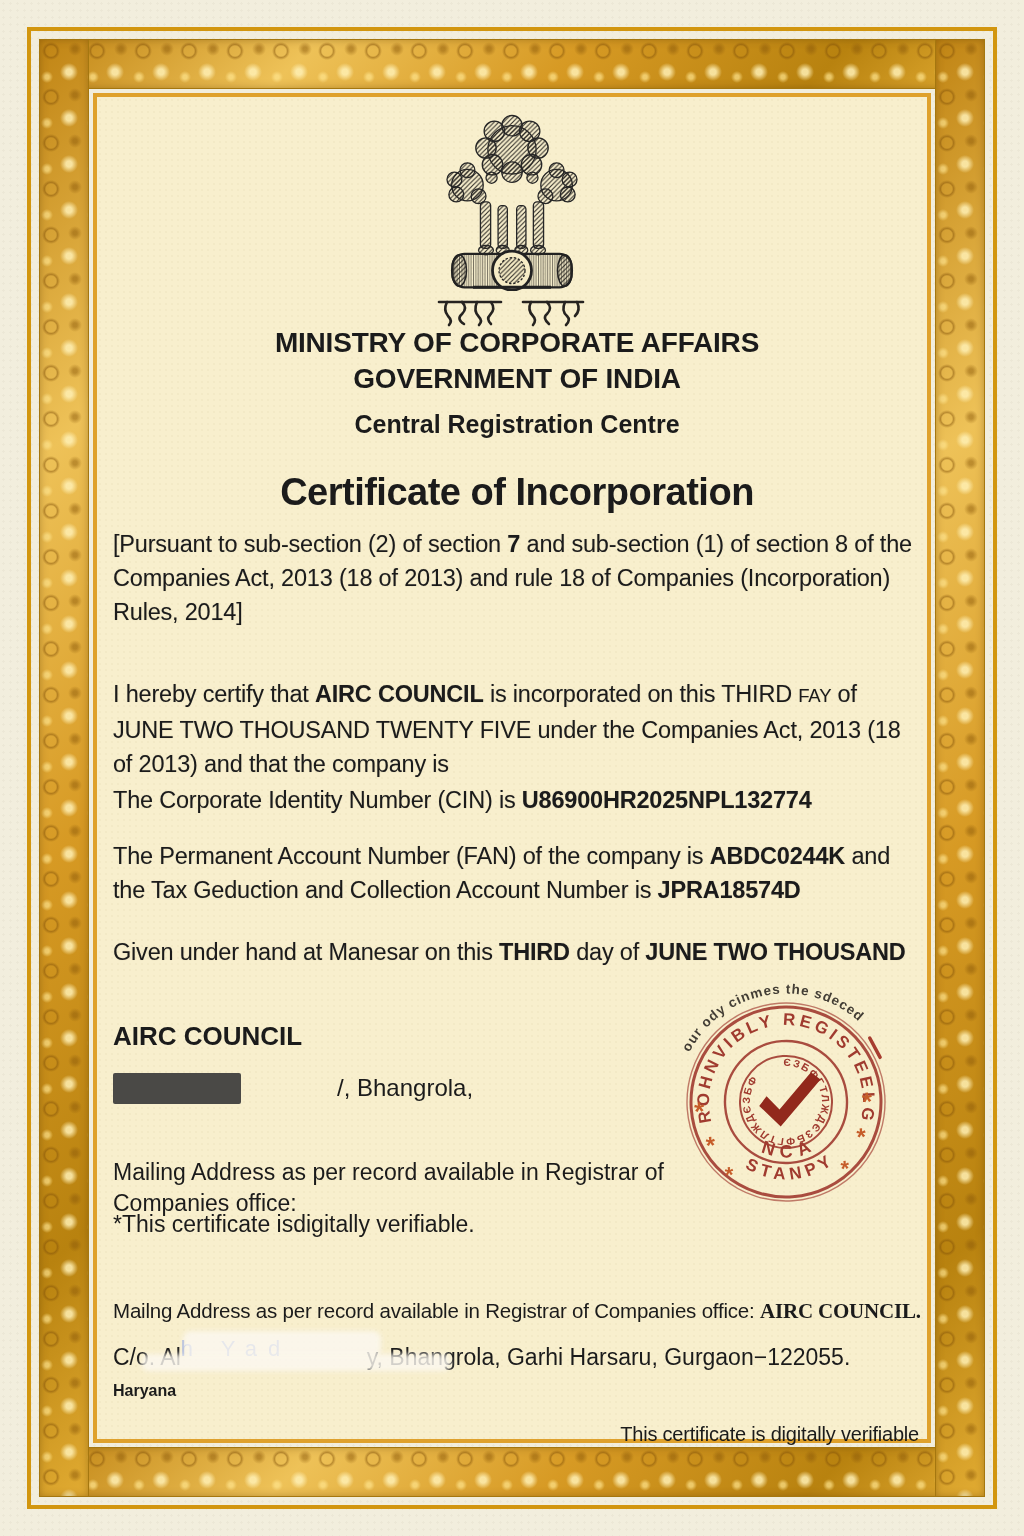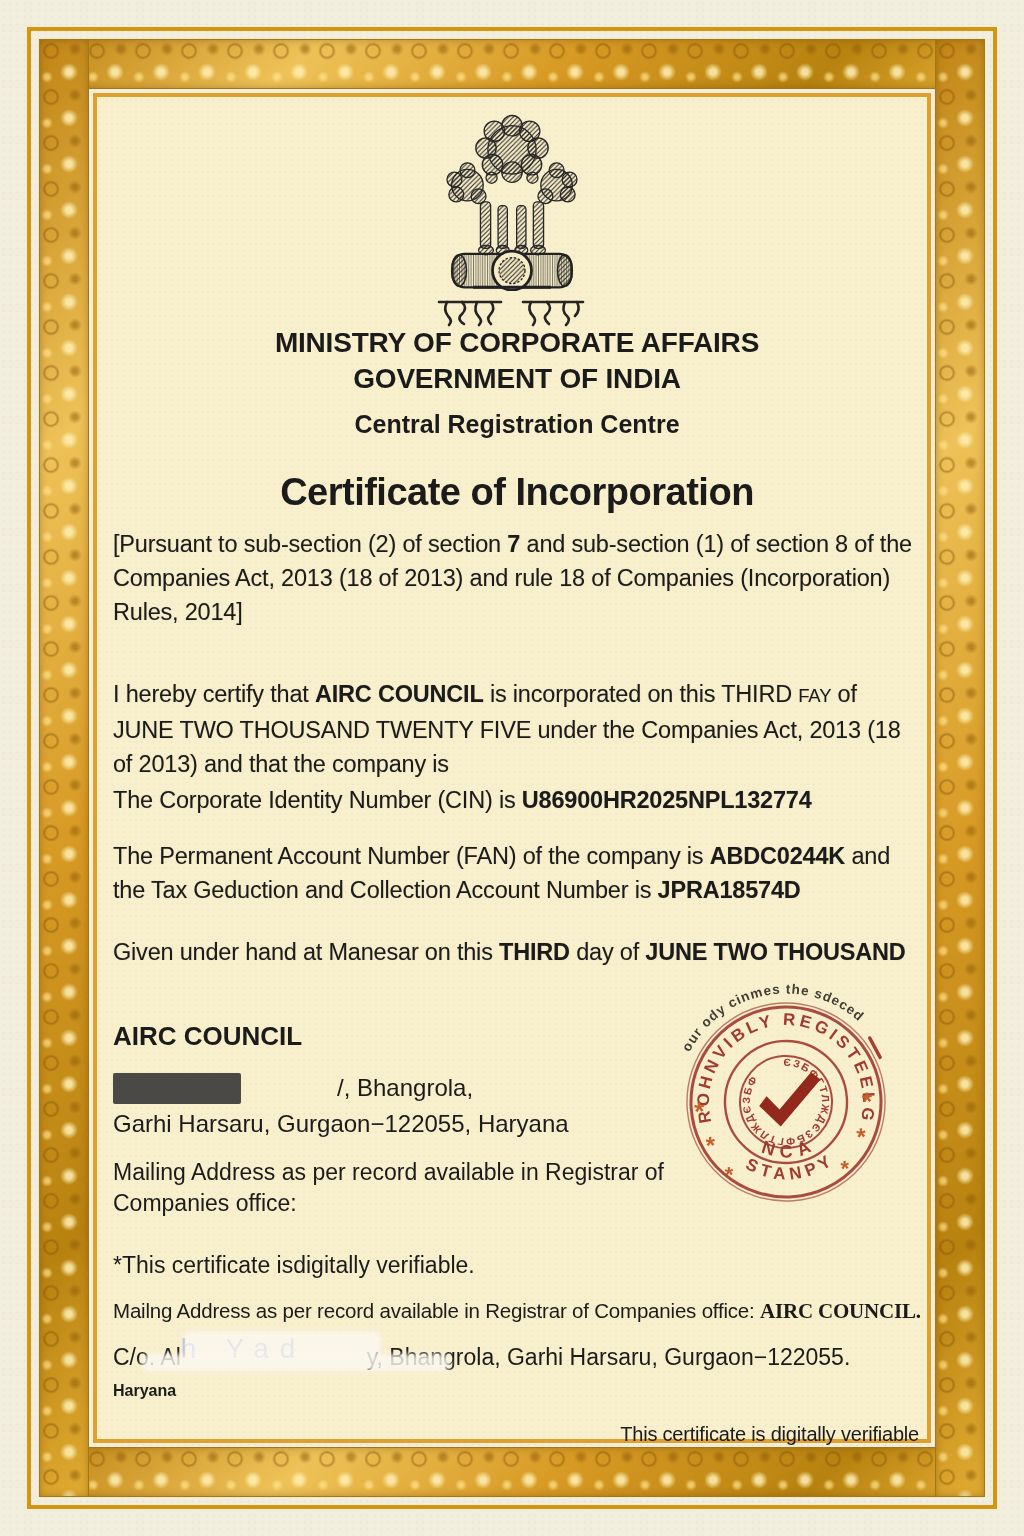--- a/index.html
+++ b/index.html
@@ -44,21 +44,21 @@
   .redact-row{display:flex;align-items:center;height:38px;margin-top:16px;}
   .redact{width:128px;height:31px;background:#4a4946;border-radius:2px;position:relative;}
   .redact::before{content:"";position:absolute;left:-12px;top:3px;width:26px;height:31px;
     background:#b07a16;border-radius:50%;z-index:-1;}
   .redact-spacer{width:96px;}
   .addr-line{font-size:24px;line-height:34px;}
   .small1{font-size:20.5px;line-height:28px;letter-spacing:-0.2px;}
   .serif-co{font-family:"Liberation Serif", serif;font-weight:bold;font-size:21px;}
   .co-line{position:relative;font-size:23px;line-height:33px;}
   .ghost{display:inline-block;width:186px;overflow:hidden;vertical-align:baseline;
-    color:#1d4ed8;opacity:.5;letter-spacing:11px;font-size:28px;}
+    color:#1d4ed8;opacity:.5;letter-spacing:11px;font-size:22px;}
   .smudge{position:absolute;background:rgba(251,248,240,.82);filter:blur(2.5px);border-radius:8px;pointer-events:none;}
   .sm1{left:70px;top:-1px;width:198px;height:26px;}
   .sm2{left:28px;top:22px;width:310px;height:17px;}
   .digital{position:absolute;right:8px;top:1326px;font-size:20px;letter-spacing:-0.2px;}
   .stamp-wrap{position:absolute;left:570px;top:886px;width:238px;height:238px;opacity:.94;}
   .emblem-wrap{position:absolute;top:12px;left:0;right:0;text-align:center;}
 </style>
 </head>
 <body>
 
@@ -171,26 +171,25 @@
     <span>Given under hand at Manesar on this </span><span class="b">THIRD</span><span> day of </span><span class="b">JUNE TWO THOUSAND</span>
   </div>
 
   <div class="blk" style="top:922px;">
     <div class="addr-co">AIRC COUNCIL</div>
     <div class="redact-row">
       <div class="redact"></div>
       <div class="redact-spacer"></div>
       <span class="addr-line">/, Bhangrola,</span>
     </div>
-    <div class="addr-line">Garhi Harsaru, Gurgaon−122055, Haryana</div>
   </div>
 
   <div class="blk" style="top:1060px;width:580px;font-size:23px;line-height:31px;">Mailing Address as per record available in Registrar of Companies office:</div>
 
-  <div class="blk" style="top:1155px;font-size:23px;">*This certificate isdigitally verifiable.</div>
+  <div class="blk" style="top:1114px;font-size:23px;">*This certificate isdigitally verifiable.</div>
 
   <div class="blk" style="top:1200px;">
     <div class="small1">
       <span>Mailng Address as per record available in Registrar of Companies office: </span><span class="serif-co">AIRC COUNCIL.</span>
     </div>
     <div class="co-line" style="margin-top:7px;">
       <span>C/o. Al</span><span class="ghost">h Yad</span><span>y, Bhangrola, Garhi Harsaru, Gurgaon−122055.</span>
       <div class="smudge sm1"></div>
       <div class="smudge sm2"></div>
     </div>

